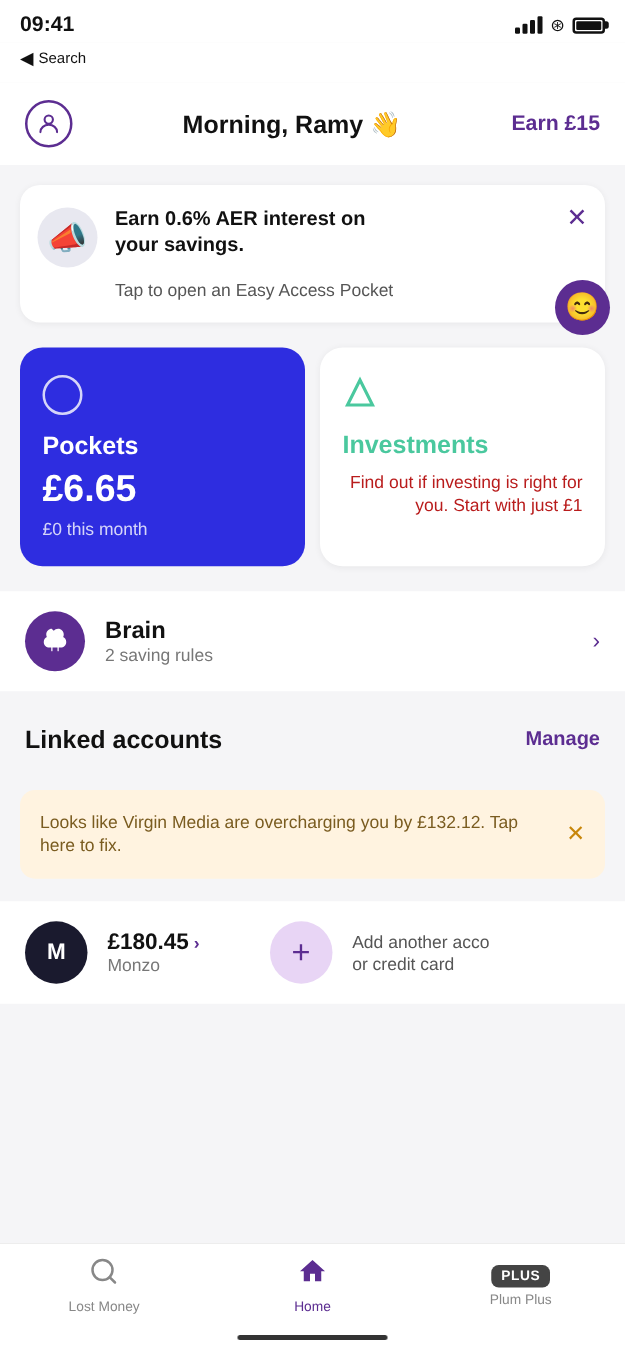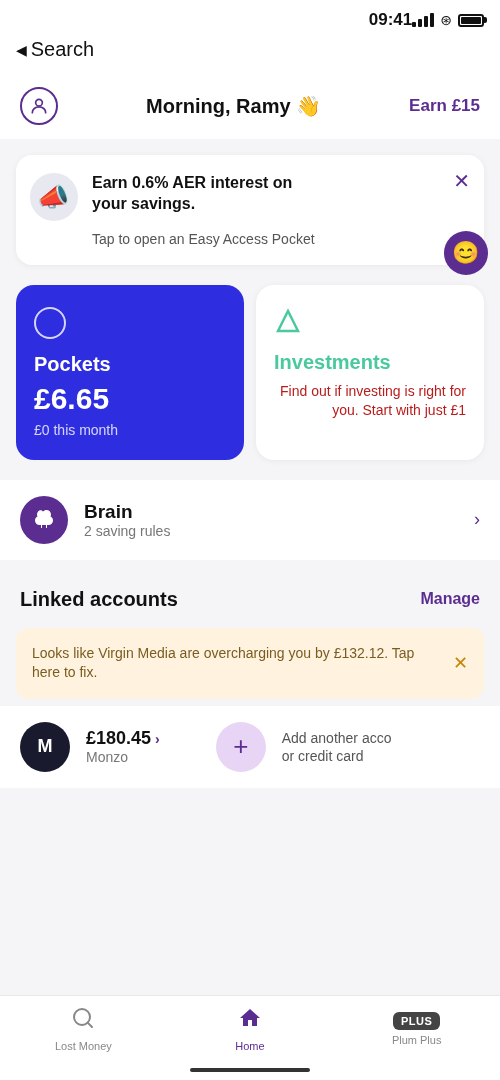--- a/index.html
+++ b/index.html
@@ -9,21 +9,21 @@
       min-height: 1080px;
       background: #f5f5f7;
       font-family: -apple-system, BlinkMacSystemFont, 'Segoe UI', sans-serif;
       position: relative;
       overflow-x: hidden;
     }
 
     
     .status-bar {
       display: flex;
-      justify-content: flex-end;
+      justify-content: space-between;
       align-items: center;
       padding: 10px 16px 4px 16px;
       background: white;
     }
     .status-time {
       font-size: 17px;
       font-weight: 700;
       color: #111;
     }
     .status-icons {
@@ -72,21 +72,21 @@
     }
 
     
     .back-nav {
       display: flex;
       align-items: center;
       padding: 4px 16px 12px 16px;
       background: white;
     }
     .back-arrow { font-size: 14px; color: #111; margin-right: 4px; }
-    .back-text { font-size: 20px; color: #111; }
+    .back-text { font-size: 12px; color: #111; }
 
     
     .header {
       display: flex;
       justify-content: space-between;
       align-items: center;
       padding: 14px 20px;
       background: white;
     }
     .avatar-icon {
@@ -280,21 +280,21 @@
       color: #111;
     }
     .linked-manage {
       font-size: 16px;
       font-weight: 600;
       color: #5c2d91;
     }
 
     
     .alert-banner {
-      margin: 7px 16px;
+      margin: 18px 16px;
       background: #fff3e0;
       border-radius: 12px;
       padding: 16px 16px;
       display: flex;
       justify-content: space-between;
       align-items: center;
     }
     .alert-text {
       font-size: 14px;
       color: #7a5c20;

